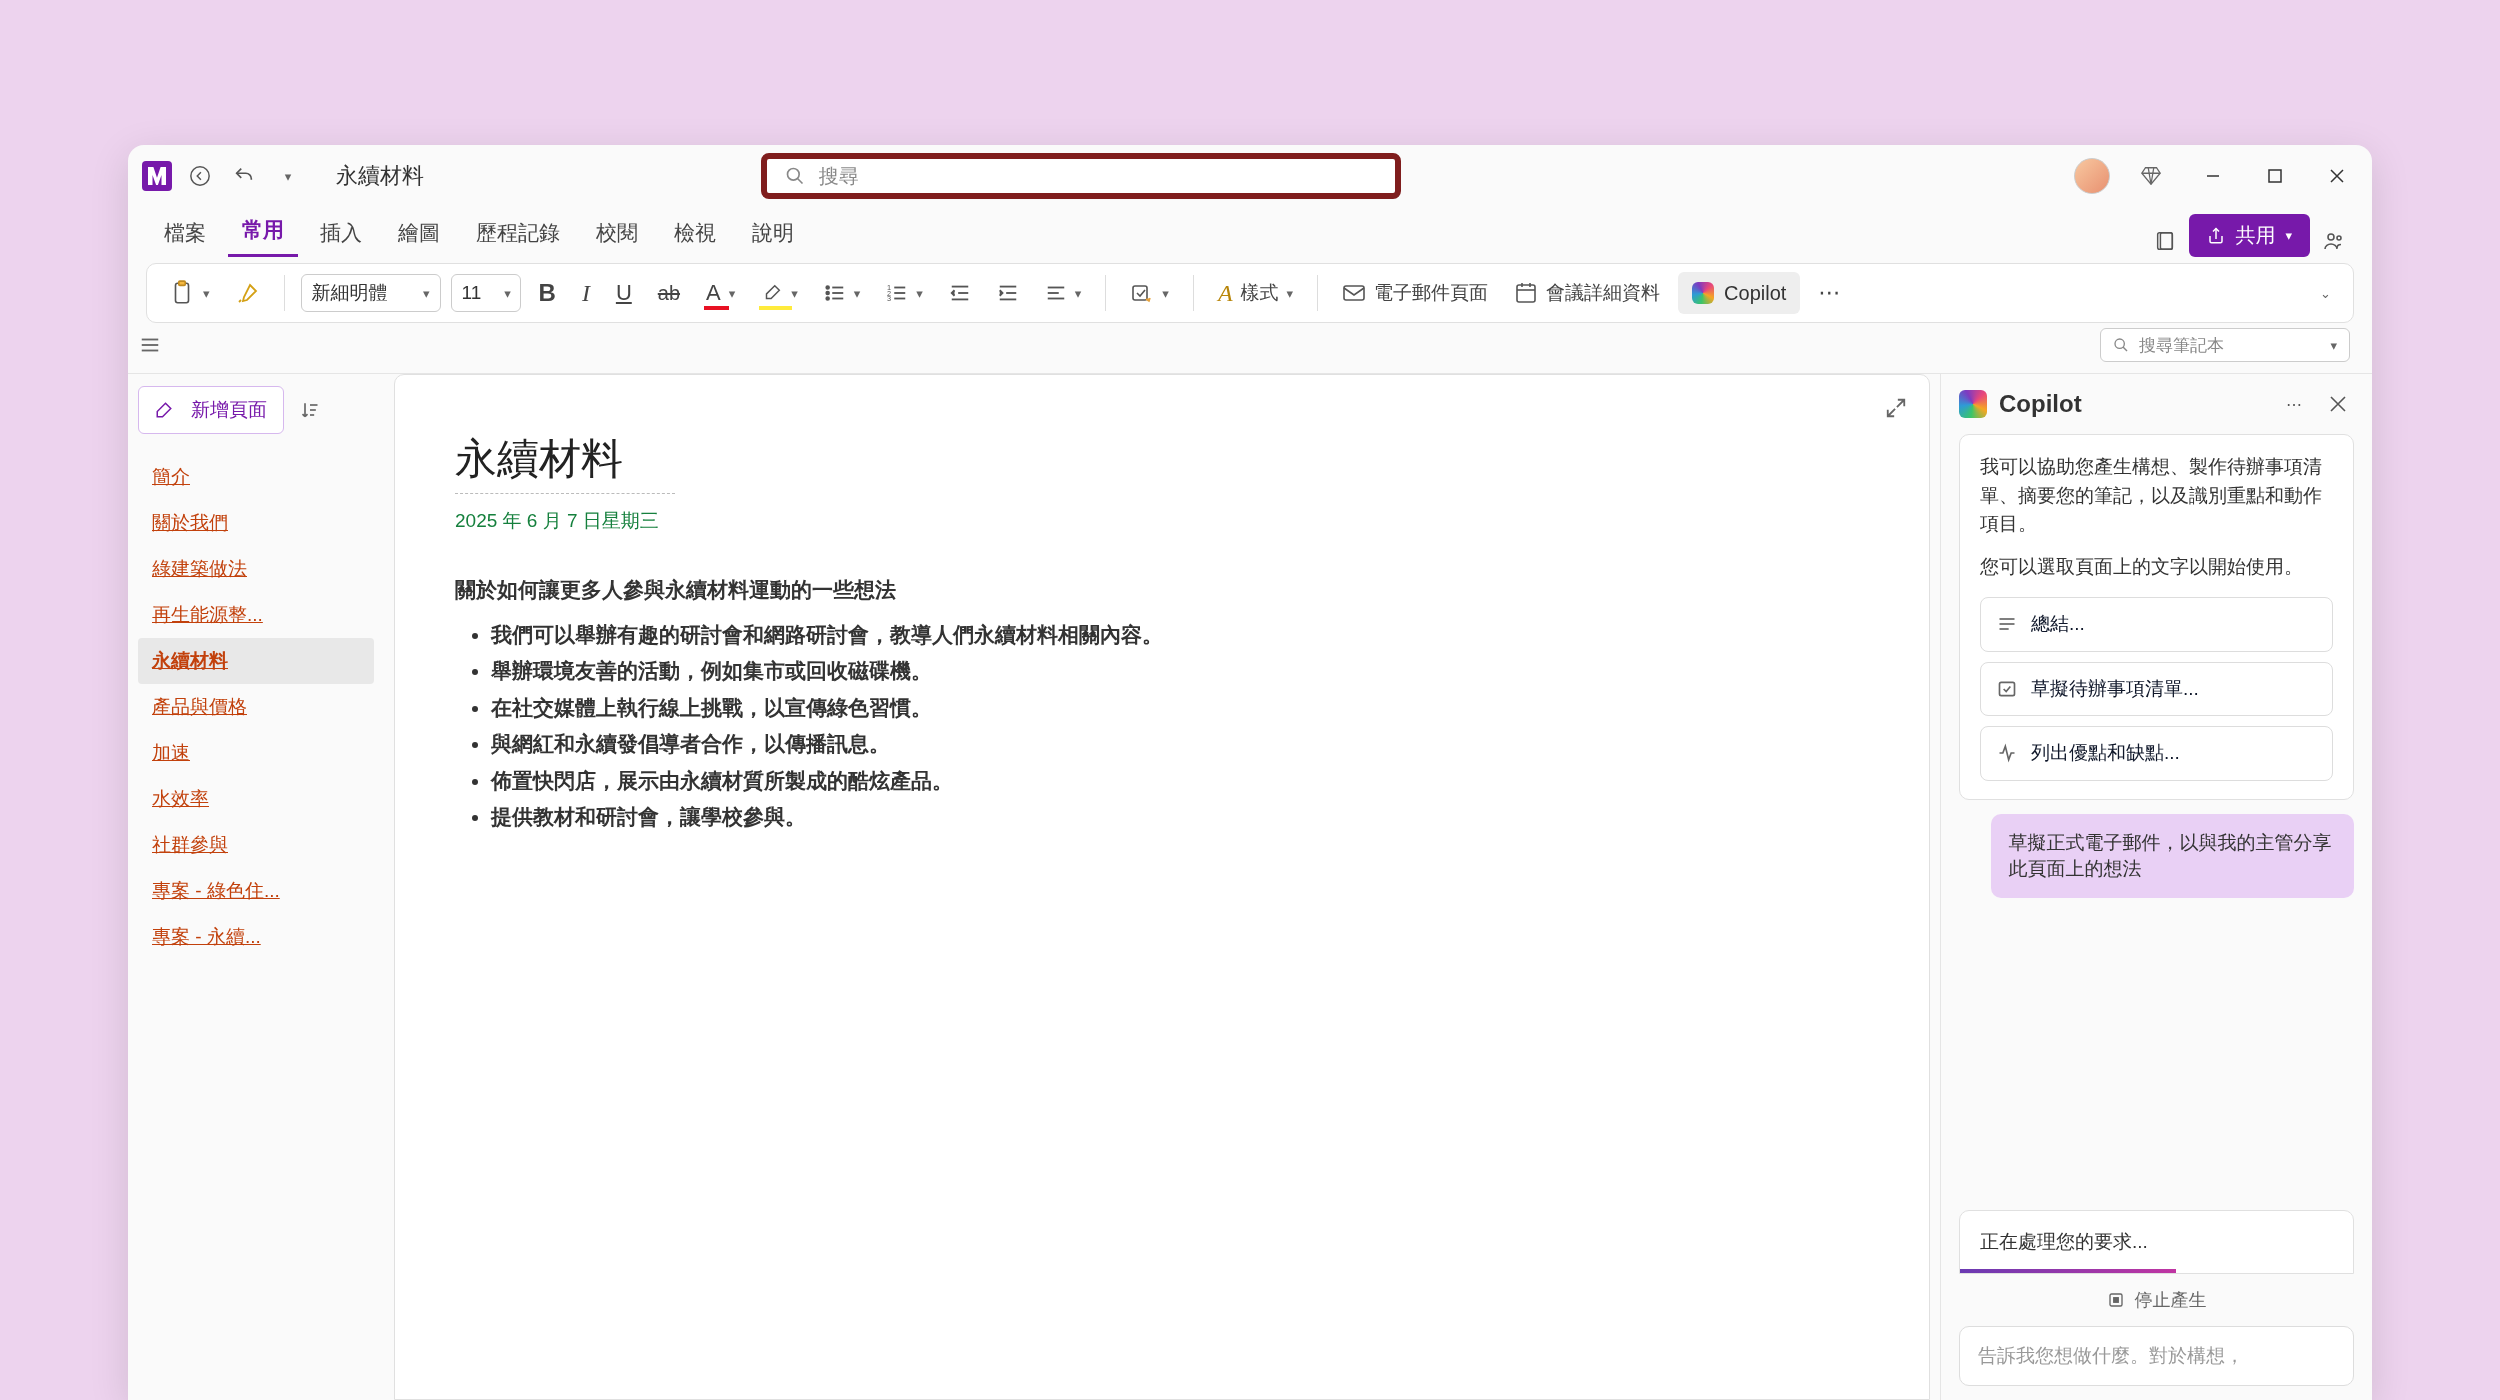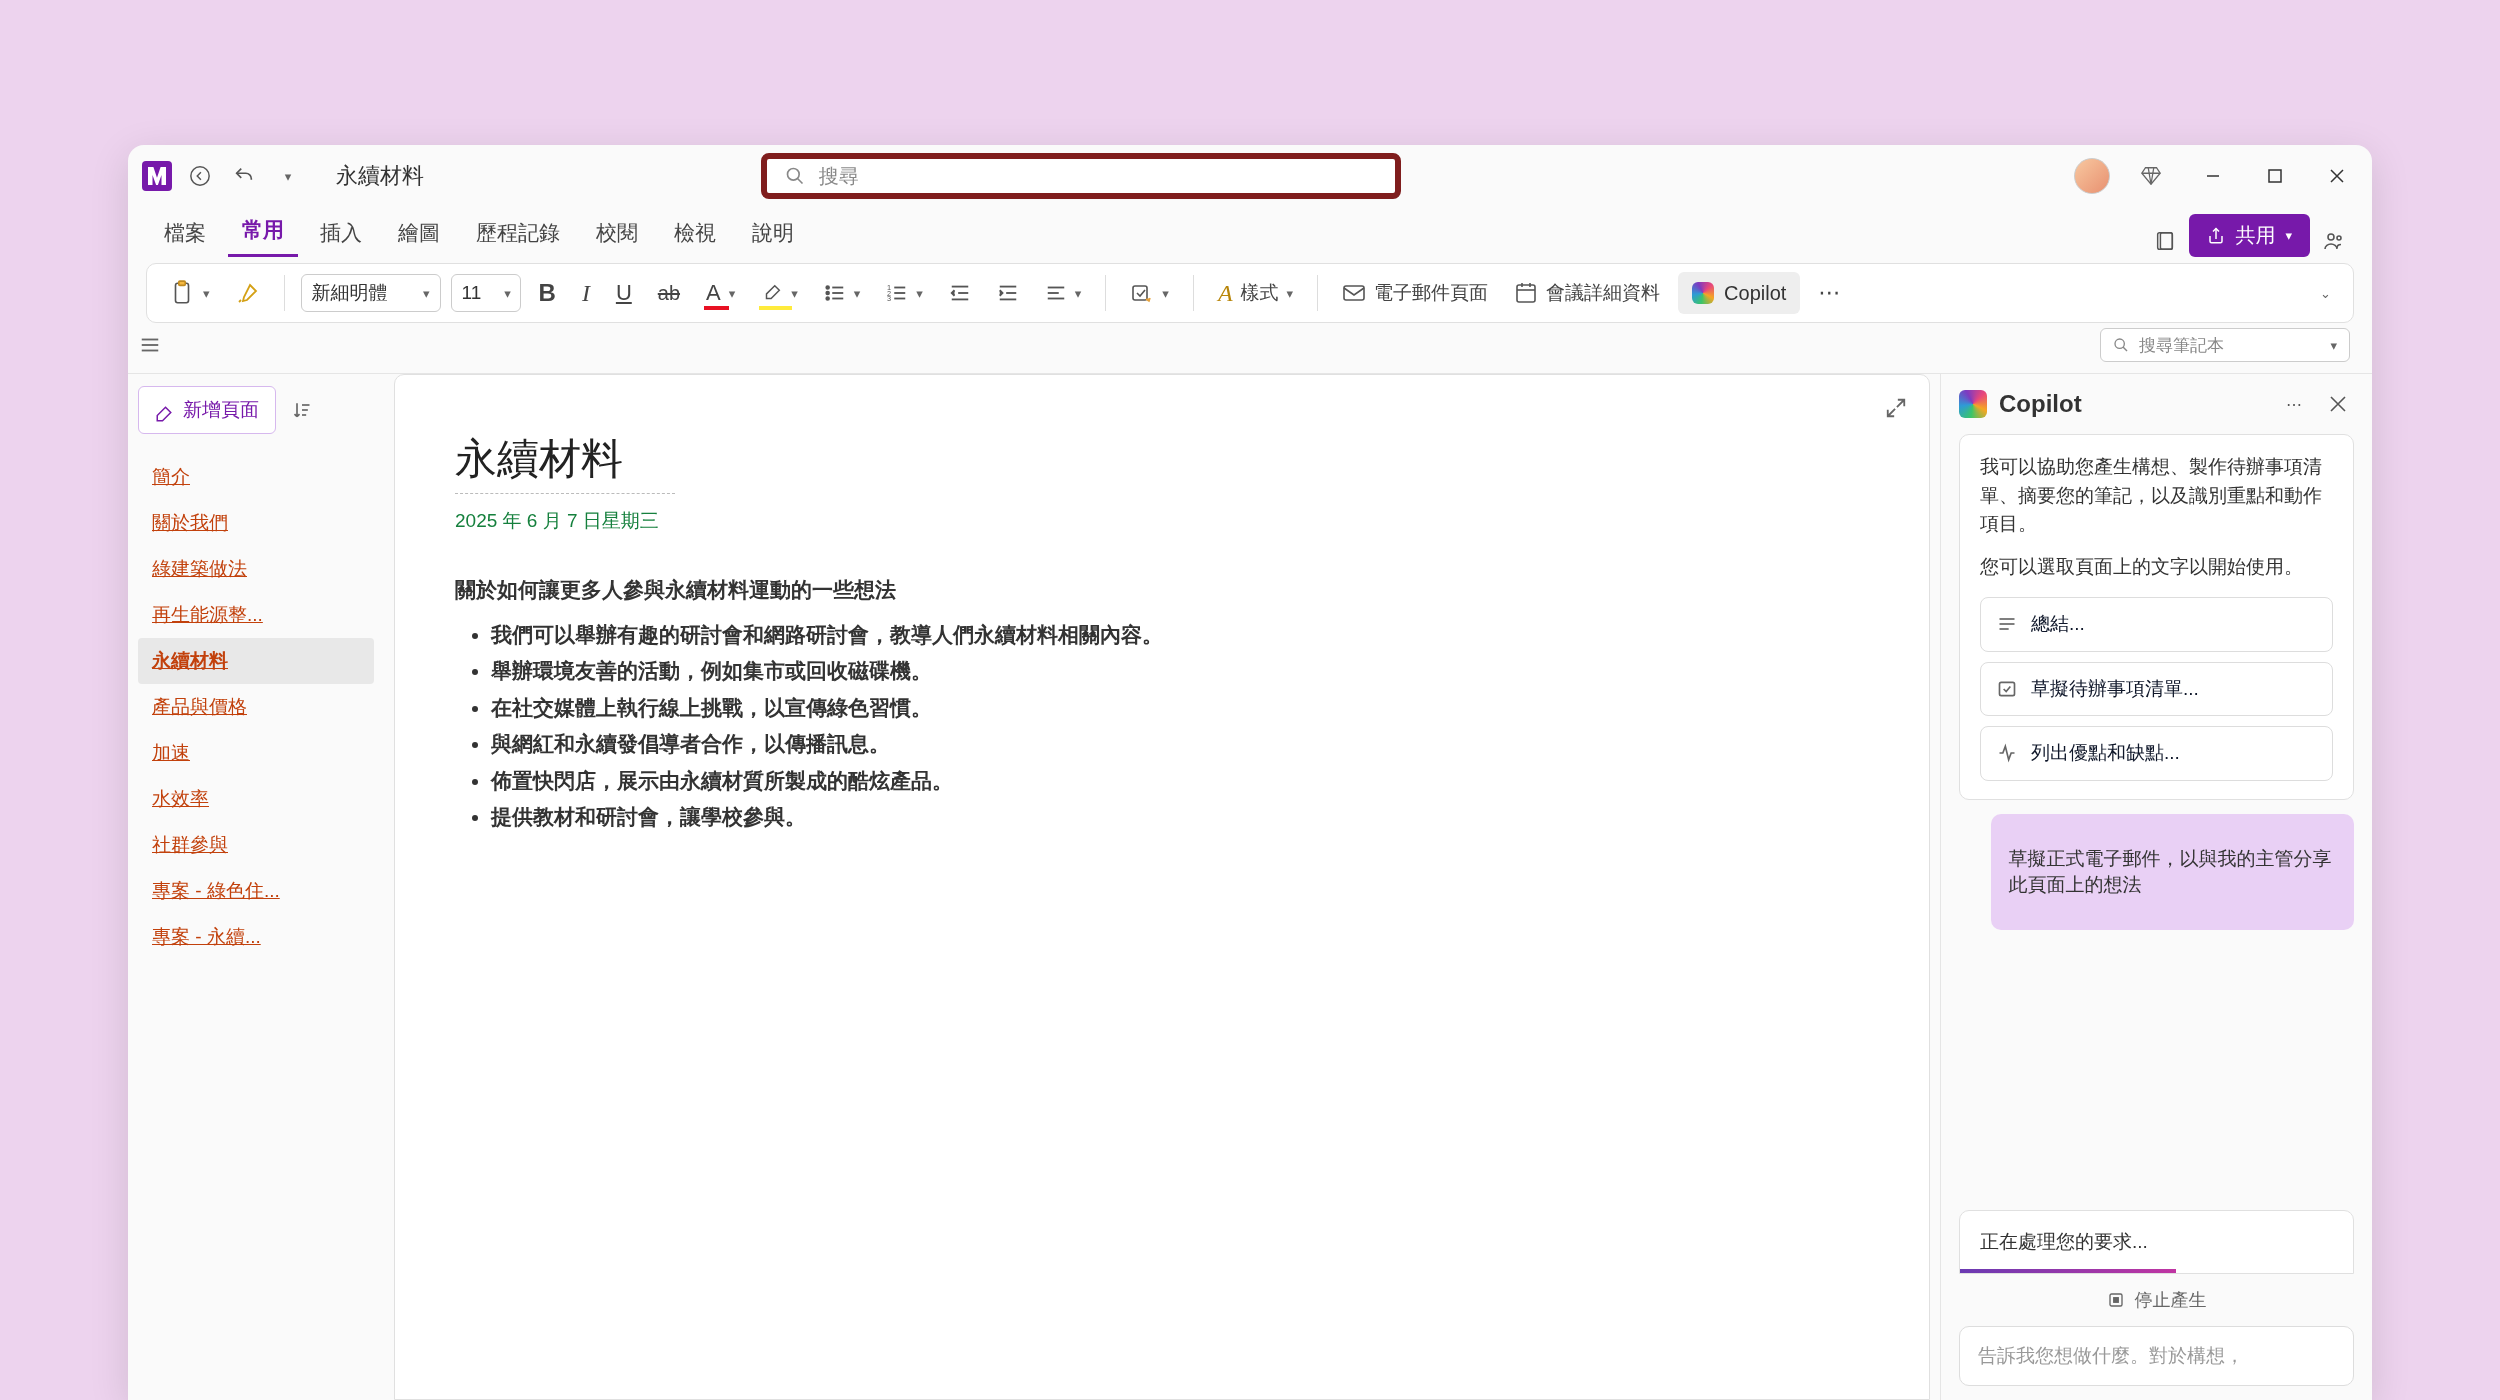--- a/index.html
+++ b/index.html
@@ -37,21 +37,21 @@
 .rbtn{height:42px;padding:0 8px;display:flex;align-items:center;justify-content:center;color:#444;border-radius:6px;cursor:pointer;gap:8px;font-size:19px;}
 .select{height:38px;border:1px solid #ccc;border-radius:6px;display:flex;align-items:center;padding:0 10px;gap:23px;font-size:19px;color:#333;background:#fff;}
 .chev{font-size:13px;color:#666;}
 .copilot-rbtn{background:#eee;border-radius:6px;padding:0 14px;height:42px;display:flex;align-items:center;gap:10px;font-size:20px;color:#333;}
 .font-color-btn{position:relative;}
 .font-color-underline{position:absolute;bottom:4px;left:6px;right:14px;height:4px;}
 
 
 .body { flex:1; display:flex; overflow:hidden; border-top:1px solid #e5e5e5; margin-top:6px;}
 .pagelist { width:256px; padding:12px 10px; }
-.addpage { border:1px solid #d6b8ee; color:#7719aa; background:#fff; border-radius:6px; padding:10px 16px; font-size:19px; display:flex; align-items:flex-end; gap:10px; }
+.addpage { border:1px solid #d6b8ee; color:#7719aa; background:#fff; border-radius:6px; padding:10px 16px; font-size:19px; display:flex; align-items:center; gap:18px; }
 .plist{margin-top:20px;display:flex;flex-direction:column;}
 .pitem{padding:10px 14px;font-size:19px;color:#c2410c;border-radius:4px;cursor:pointer;white-space:nowrap;overflow:hidden;text-overflow:ellipsis;text-decoration:underline;}
 .pitem.active{background:#e8e8e8;font-weight:600;}
 
 .canvas { flex:1; background:#fff; border:1px solid #e0e0e0; border-radius:10px 10px 0 0; margin:0 10px; position:relative; padding:56px 60px; overflow:auto;}
 .expand{position:absolute;right:22px;top:22px;color:#666;}
 .ntitle{font-size:42px;color:#222;margin-bottom:6px;}
 .titledash{border-bottom:1px dashed #bbb;width:220px;margin-bottom:14px;}
 .ndate{color:#15803d;font-size:19px;margin-bottom:40px;}
 .nbody{font-size:21px;color:#333;line-height:1.55;font-weight:bold;}
@@ -60,21 +60,21 @@
 
 .notesearch-outer{height:44px;display:flex;align-items:center;justify-content:flex-end;padding-right:22px;}
 .notesearch{width:250px;height:34px;border:1px solid #ccc;border-radius:6px;background:#fff;display:flex;align-items:center;padding:0 12px;gap:10px;color:#888;font-size:17px;}
 
 .copilot-pane { width:432px; background:#fafafa; border-left:1px solid #e5e5e5; display:flex; flex-direction:column; padding:14px 18px; gap:14px;}
 .cp-head{display:flex;align-items:center;gap:12px;}
 .cp-logo{width:28px;height:28px;border-radius:6px;background:conic-gradient(from 45deg,#e8467c,#f5a623,#3ac569,#2e9bd6,#7d3ac1,#e8467c);}
 .cp-title{font-size:24px;font-weight:600;color:#333;flex:1;}
 .cp-card{background:#fff;border:1px solid #e0e0e0;border-radius:10px;padding:18px 20px;font-size:19px;color:#333;line-height:1.5;}
 .cp-sugg{background:#fff;border:1px solid #ddd;border-radius:8px;padding:12px 16px;display:flex;align-items:center;gap:14px;font-size:19px;color:#0f172a;cursor:pointer;}
-.cp-user{background:#e9d0f5;border-radius:10px;padding:32px 18px;font-size:19px;color:#333;align-self:flex-end;max-width:92%;}
+.cp-user{background:#e9d0f5;border-radius:10px;padding:16px 18px;font-size:19px;color:#333;align-self:flex-end;max-width:92%;}
 .cp-proc{background:#fff;border:1px solid #e0e0e0;border-radius:10px 10px 0 0;padding:18px 20px;font-size:19px;color:#333;margin-top:auto;position:relative;overflow:hidden;}
 .cp-proc::after{content:"";position:absolute;left:0;bottom:0;height:4px;width:55%;background:linear-gradient(90deg,#6a3ab2,#c035a2);}
 .cp-stop{display:flex;align-items:center;justify-content:center;gap:10px;font-size:18px;color:#666;}
 .cp-input{background:#fff;border:1px solid #ddd;border-radius:10px;padding:16px 18px;color:#999;font-size:19px;}
 svg{display:block;}
 </style>
 </head>
 <body>
 
 <div class="app">

